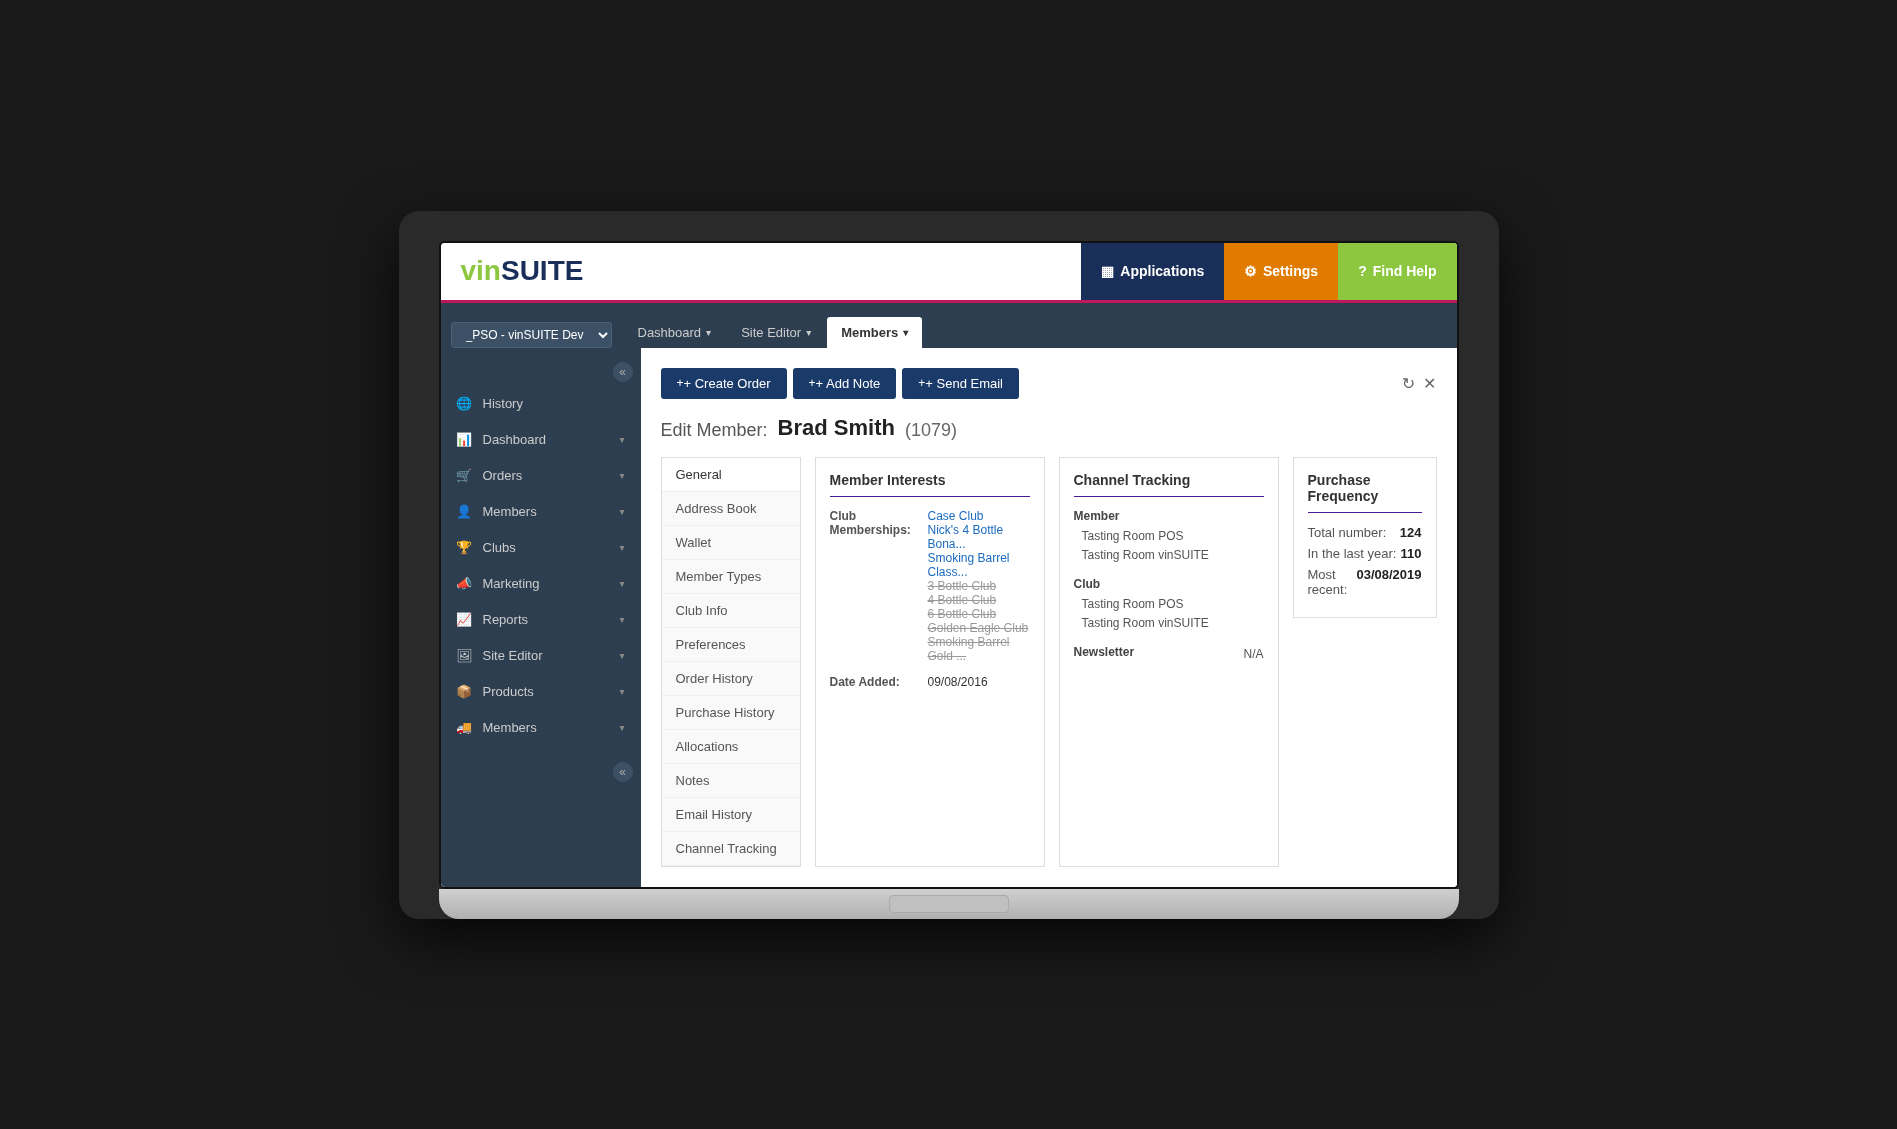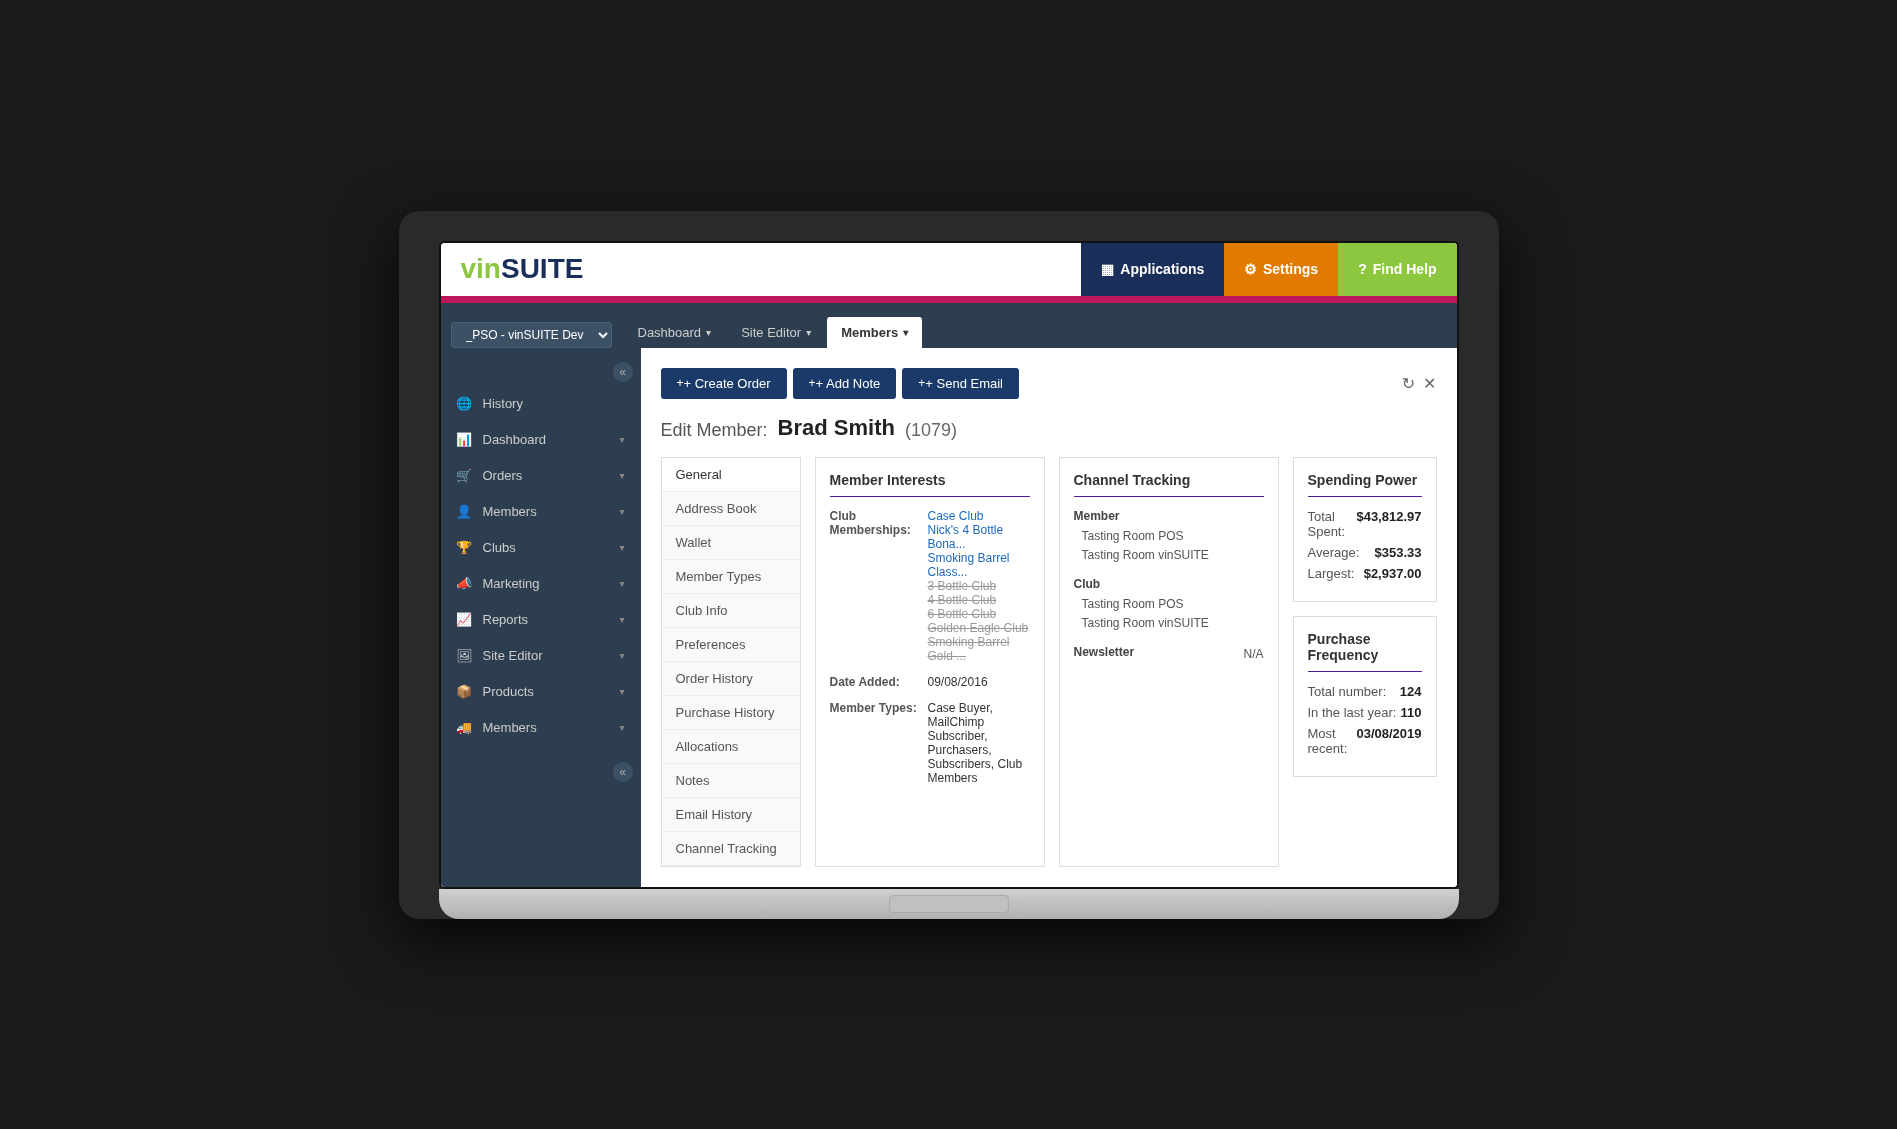--- a/index.html
+++ b/index.html
@@ -45,21 +45,21 @@
     }
 
     
     .app-header {
       background: #fff;
       display: flex;
       align-items: center;
       justify-content: space-between;
       padding: 0 0;
       height: 60px;
-      border-bottom: 7px solid #be185d;
+      border-bottom: 3px solid #be185d;
     }
 
     .logo-area {
       padding: 0 20px;
     }
 
     .logo-text {
       font-size: 28px;
       font-weight: bold;
     }
@@ -585,24 +585,20 @@
                 <span class="strikethrough">Golden Eagle Club</span><br>
                 <span class="strikethrough">Smoking Barrel Gold ...</span>
               </div>
             </div>
 
             <div class="field-row">
               <div class="field-label">Date Added:</div>
               <div class="field-value">09/08/2016</div>
             </div>
 
-            <div class="field-row">
-              <div class="field-label">Member Types:</div>
-              <div class="field-value">Case Buyer, MailChimp Subscriber, Purchasers, Subscribers, Club Members</div>
-            </div>
           </div>
 
           <div class="panel channel-panel">
             <div class="panel-title">Channel Tracking</div>
 
             <div class="channel-section">
               <div class="channel-row">
                 <div class="channel-label">Member</div>
               </div>
               <div class="channel-value">
@@ -624,35 +620,20 @@
             <div class="channel-section">
               <div class="channel-row">
                 <div class="channel-label">Newsletter</div>
                 <div class="channel-value">N/A</div>
               </div>
             </div>
           </div>
 
           <div class="right-panels">
 
-            <div class="panel spending-panel">
-              <div class="panel-title">Spending Power</div>
-              <div class="stat-row">
-                <span class="stat-label">Total Spent:</span>
-                <span class="stat-value">$43,812.97</span>
-              </div>
-              <div class="stat-row">
-                <span class="stat-label">Average:</span>
-                <span class="stat-value">$353.33</span>
-              </div>
-              <div class="stat-row">
-                <span class="stat-label">Largest:</span>
-                <span class="stat-value">$2,937.00</span>
-              </div>
-            </div>
 
             <div class="panel freq-panel">
               <div class="panel-title">Purchase Frequency</div>
               <div class="stat-row">
                 <span class="stat-label">Total number:</span>
                 <span class="stat-value">124</span>
               </div>
               <div class="stat-row">
                 <span class="stat-label">In the last year:</span>
                 <span class="stat-value">110</span>

